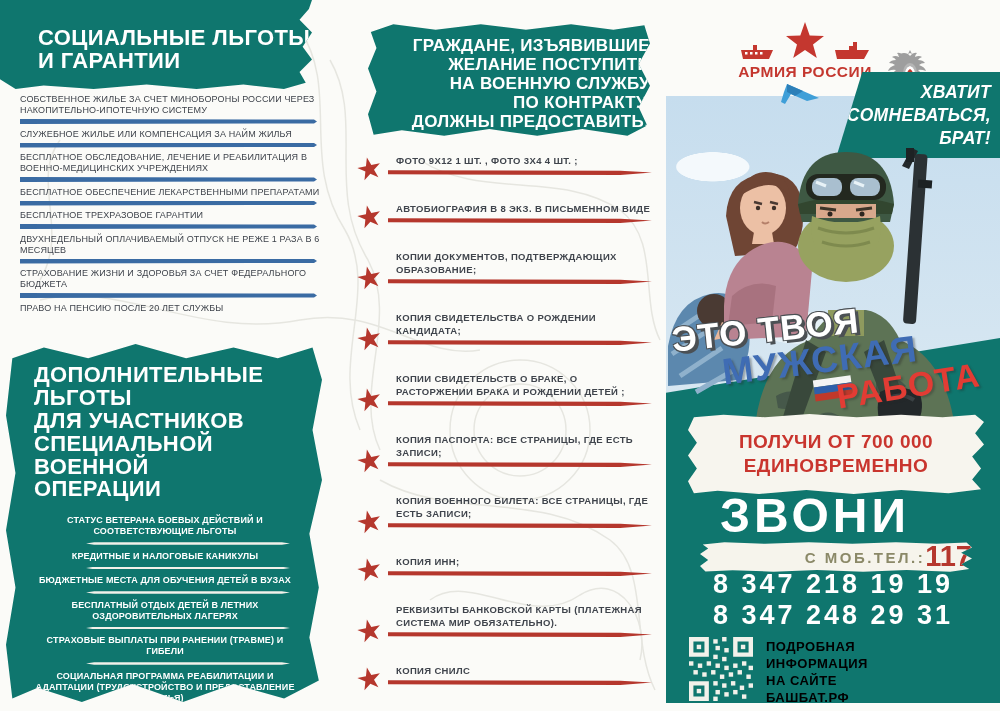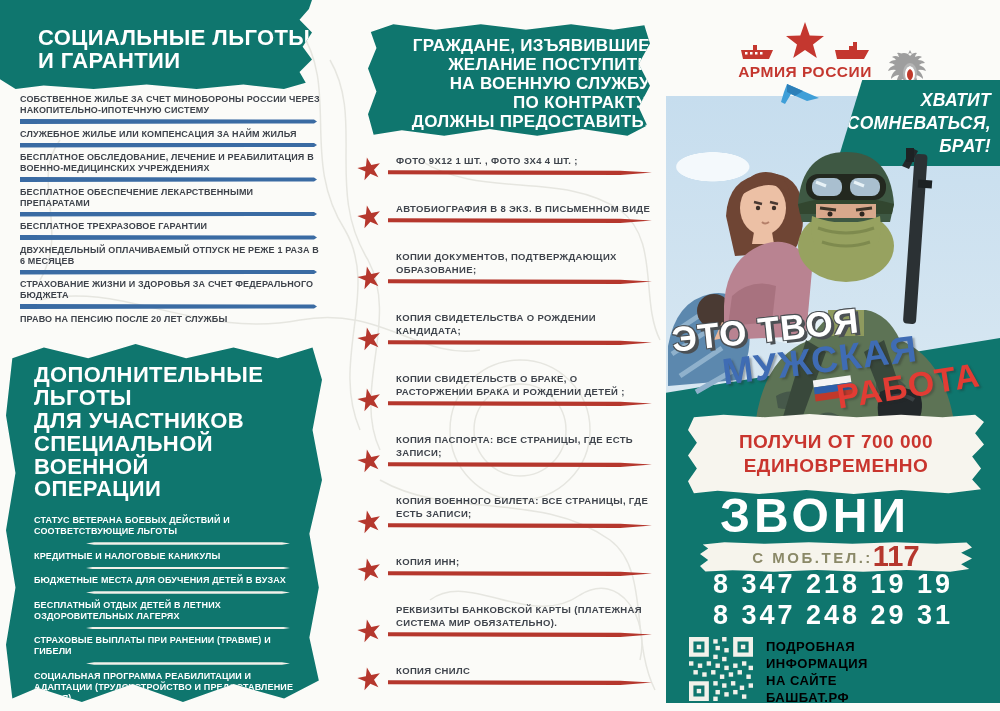--- a/index.html
+++ b/index.html
@@ -13,29 +13,29 @@
   .olive { background:#0f766e; }
   
   .rag1 { clip-path: polygon(0 0,100% 0,99% 10%,96% 22%,100% 36%,97% 52%,100% 66%,96% 80%,98% 92%,91% 99%,78% 94%,63% 99%,47% 94%,30% 99%,14% 95%,5% 99%,0 88%); }
   .rag2 { clip-path: polygon(2% 4%,12% 1%,26% 4%,41% 0,57% 4%,72% 1%,86% 4%,97% 1%,100% 10%,97% 24%,100% 38%,96% 53%,99% 68%,96% 82%,99% 94%,88% 99%,72% 95%,56% 100%,40% 95%,24% 100%,10% 96%,2% 99%,0 84%,3% 68%,0 52%,3% 36%,0 20%); }
   .rag3 { clip-path: polygon(1% 8%,9% 1%,24% 6%,40% 1%,56% 6%,72% 1%,87% 6%,98% 2%,100% 18%,96% 36%,100% 55%,96% 74%,99% 90%,92% 99%,76% 93%,60% 99%,43% 93%,27% 99%,12% 94%,2% 98%,0 80%,3% 60%,0 40%,3% 22%); }
 
   
   #left-header { left:0; top:0; width:312px; height:90px; }
   #left-header .title { padding:26px 0 0 38px; color:#fff; font-size:22px; font-weight:800; line-height:1.06; letter-spacing:.4px; }
   #social-list { left:20px; top:94px; width:300px; }
-  .b-item { color:#3E434B; font-size:9px; font-weight:700; line-height:11px; letter-spacing:.15px; }
+  .b-item { color:#3E434B; font-size:9px; font-weight:400; line-height:11px; letter-spacing:.15px; }
   .b-bar { height:5px; background:#3A6BA3; margin:3px 0 4.5px 0; width:297px;
            clip-path:polygon(0 0,99% 10%,100% 50%,99% 90%,0 100%); }
   .b-wrap:last-child .b-bar { display:none; }
 
   #svo-block { left:6px; top:344px; width:316px; height:358px; }
   #svo-block .title { padding:20px 0 0 28px; color:#fff; font-size:22px; font-weight:800; line-height:1.04; letter-spacing:.4px; }
   #svo-list { margin:14px 0 0 28px; width:262px; }
-  .w-item { color:#fff; font-size:9px; font-weight:700; line-height:11px; letter-spacing:.15px; }
+  .w-item { color:#fff; font-size:9px; font-weight:700; line-height:11px; letter-spacing:.15px;text-align:center; }
   .w-bar { height:2.5px; background:#f2f1ea; margin:5px 6px 6px 52px;
            clip-path:polygon(0 50%,4% 0,96% 0,100% 50%,96% 100%,4% 100%); }
   .w-wrap:last-child .w-bar { display:none; }
 
   
   #mid-header { left:368px; top:23px; width:282px; height:114px;text-align:right; }
   #mid-header .title { padding:13px 0 0 26px; color:#fff; font-size:17px; font-weight:800; line-height:1.12; letter-spacing:.3px; }
   #mid-list { left:352px; top:154px; width:302px; display:flex; flex-direction:column; gap:27px; }
   .m-item { position:relative; padding:0 0 8px 44px; }
   .m-text { color:#3F444C; font-size:9.5px; font-weight:800; line-height:13px; letter-spacing:.35px; }
@@ -44,21 +44,21 @@
   .m-swoosh { position:absolute; left:36px; right:2px; bottom:0; height:5px; background:#B5372D;
               clip-path:polygon(0 5%,88% 15%,100% 50%,88% 100%,0 85%); }
 
   
   #sky { left:666px; top:96px; width:334px; height:322px;
          background:
            radial-gradient(60px 24px at 14% 22%, #f4f9fc 60%, rgba(255,255,255,0) 62%),
            radial-gradient(90px 30px at 80% 12%, #eef6fb 60%, rgba(255,255,255,0) 62%),
            radial-gradient(70px 26px at 40% 72%, #e6f1f8 60%, rgba(255,255,255,0) 62%),
            linear-gradient(#c6ddee, #d9e8f2); }
-  #slogan-box { left:836px; top:80px; width:164px; height:86px;
+  #slogan-box { left:836px; top:72px; width:164px; height:86px;
                 clip-path:polygon(16% 0,100% 0,100% 100%,0 100%); }
   #slogan-box .txt { padding:9px 9px 0 0; text-align:right; color:#fff; font-size:17.5px;
                      font-weight:800; font-style:italic; line-height:1.3; letter-spacing:.3px; }
 
   #olive-panel { left:666px; top:338px; width:334px; height:365px;
                  clip-path:polygon(0 15%,100% 0,100% 100%,0 100%); }
 
   #headline1 { left:670px; top:320px; color:#fff; font-size:35px; font-weight:900; letter-spacing:1px;
                transform:rotate(-6deg); transform-origin:left top;
                text-shadow:3px 3px 0 #4b5054,-1px -1px 0 #4b5054,1px -1px 0 #4b5054,-1px 1px 0 #4b5054; }
@@ -67,21 +67,21 @@
   #headline3 { left:834px; top:378px; color:#E23C34; font-size:34px; font-weight:900; letter-spacing:1px;
                transform:rotate(-9deg); transform-origin:left top; text-shadow:2px 2px 2px rgba(40,40,40,.3); }
 
   #payment-box { left:688px; top:414px; width:296px; height:80px; background:#f7f5ee;
                  display:flex; align-items:center; justify-content:center; }
   #payment-box .txt { text-align:center; color:#C9352E; font-size:19px; font-weight:800;
                       line-height:1.26; letter-spacing:.5px; }
   #call-title { left:648px; top:488px; width:334px; text-align:center; color:#fff;
                 font-size:48px; font-weight:900; letter-spacing:4px; }
   #call-strip { left:700px; top:542px; width:272px; height:30px; background:#f6f4ec;
-                display:flex; align-items:center; justify-content:center; }
+                display:flex; align-items:center; justify-content:flex-end; }
   #call-strip .lbl { color:#8B8968; font-size:15px; font-weight:900; letter-spacing:2.5px; }
   #call-strip .num { color:#B5372D; font-size:29px; font-weight:900; margin-left:0; transform:translateY(-1px); }
   .phone { left:666px; width:334px; text-align:center; color:#fff; font-size:27px; font-weight:900; letter-spacing:3px; }
   #phone-0 { top:569px; } #phone-1 { top:600px; }
   #qr { left:689px; top:637px; width:64px; height:64px; }
   #site-text { left:766px; top:638px; color:#000000; font-size:13px; font-weight:800; line-height:1.32; letter-spacing:.5px; }
 
   #army-logo { left:727px; top:18px; width:140px; height:92px;margin-left:8px; }
   #ministry-logo { left:858px; top:46px; width:104px; height:74px; text-align:center; }
   #ministry-logo .txt { color:#8a8a8a; font-size:6.5px; font-weight:700; line-height:1.4; letter-spacing:.3px; }

